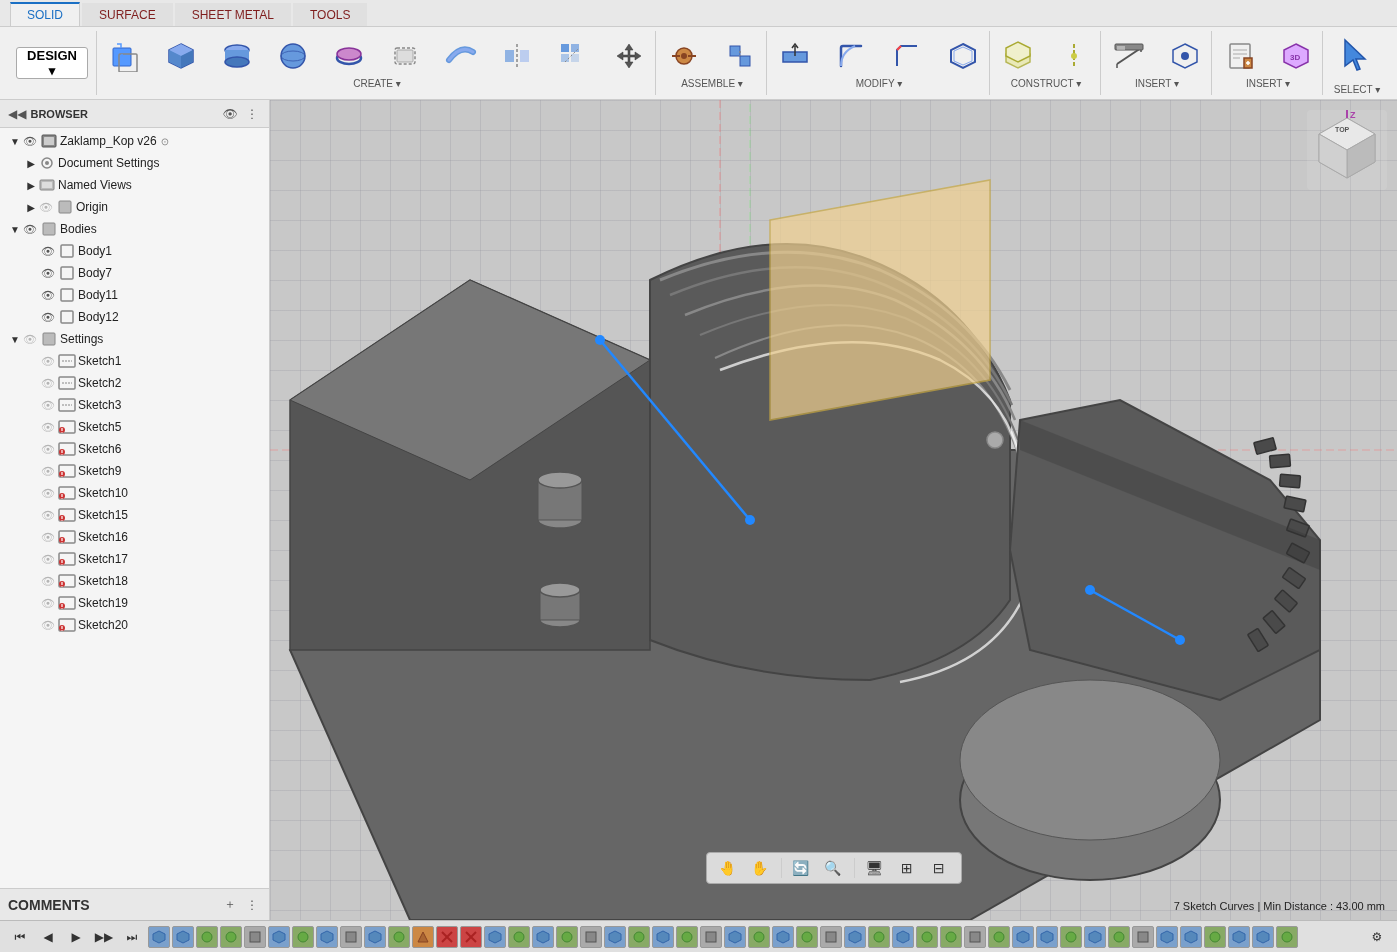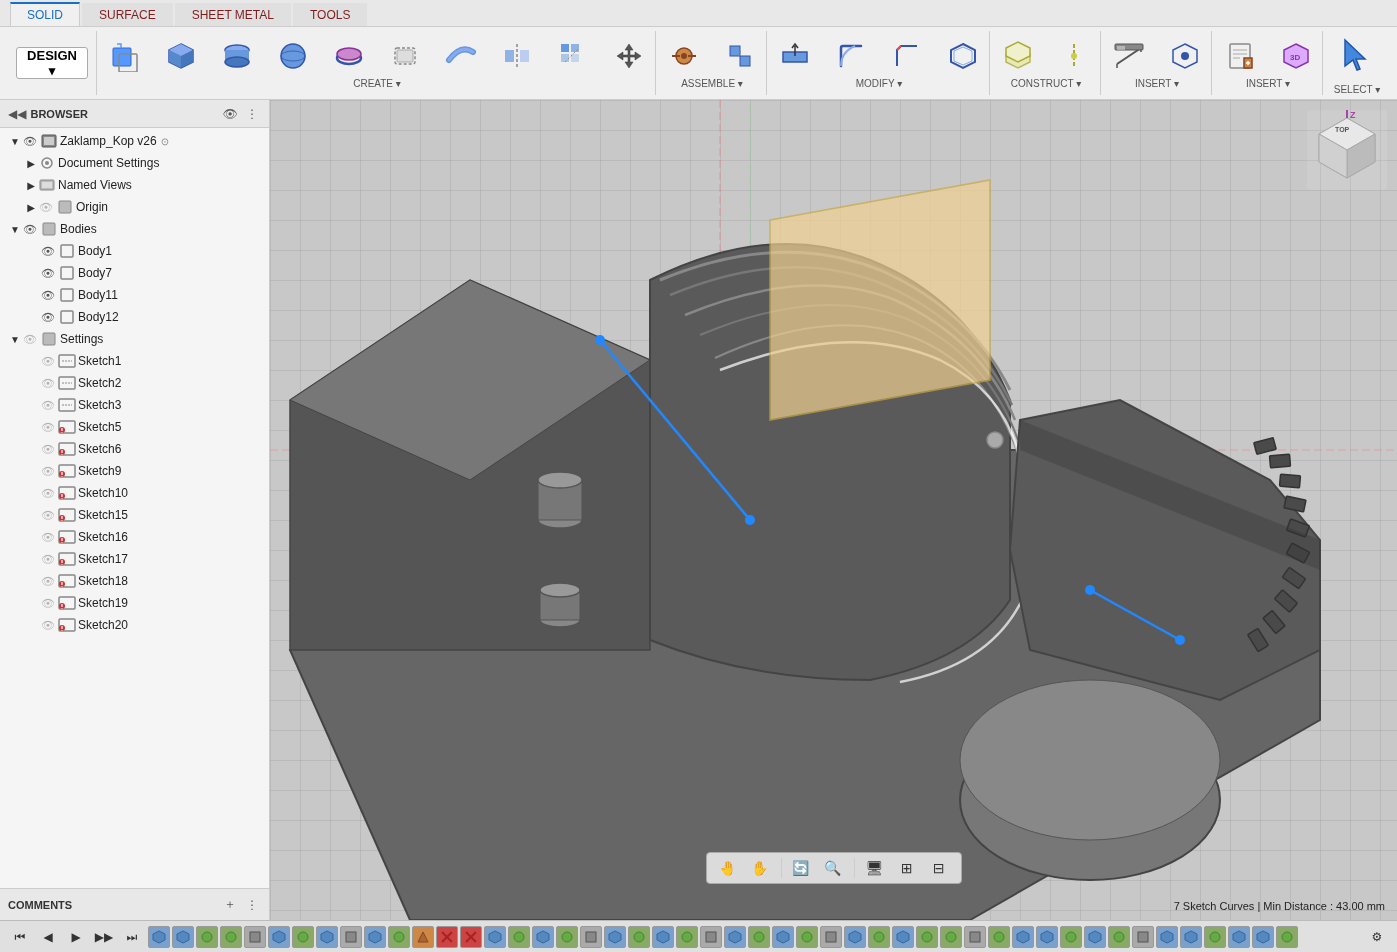--- a/index.html
+++ b/index.html
@@ -39,21 +39,21 @@
     .tree-arrow { width: 14px; height: 14px; display: flex; align-items: center; justify-content: center; font-size: 10px; color: #333; flex-shrink: 0; }
     .tree-icon { width: 18px; height: 18px; display: flex; align-items: center; justify-content: center; font-size: 13px; flex-shrink: 0; margin-right: 2px; }
     .tree-label { font-size: 12px; color: #222; }
     .eye-icon { width: 16px; height: 16px; display: flex; align-items: center; justify-content: center; font-size: 11px; color: #555; margin-right: 2px; }
 
     
     .sketch-icon { width: 18px; height: 18px; position: relative; margin-right: 2px; flex-shrink: 0; }
     .sketch-icon svg { width: 18px; height: 18px; }
 
     #comments-bar { background: #e8e8e8; border-top: 1px solid #ccc; height: 32px; display: flex; align-items: center; justify-content: space-between; padding: 0 8px; }
-    .comments-title { font-size: 11px; font-weight: bold; color: #333; text-transform: uppercase; }
+    .comments-title { font-size: 14px; font-weight: bold; color: #333; text-transform: uppercase; }
 
     
     #viewport { flex: 1; position: relative; overflow: hidden; background: #c8c8c8; }
 
     
     .grid-bg {
       position: absolute; inset: 0;
       background-image:
         linear-gradient(rgba(150,150,160,0.3) 1px, transparent 1px),
         linear-gradient(90deg, rgba(150,150,160,0.3) 1px, transparent 1px);

